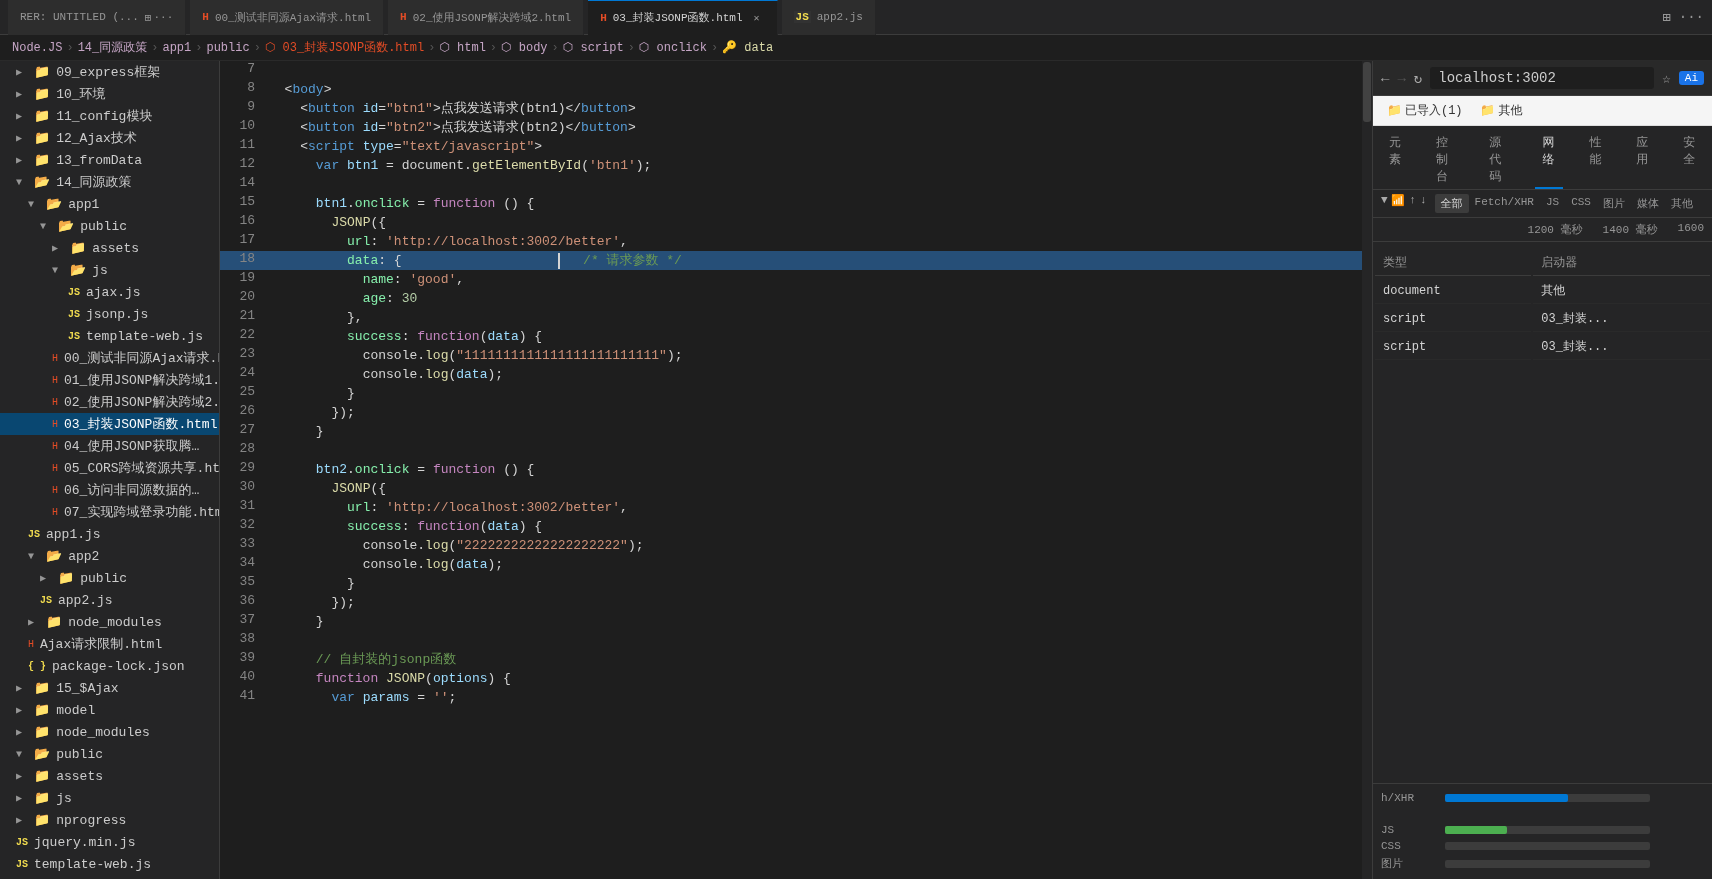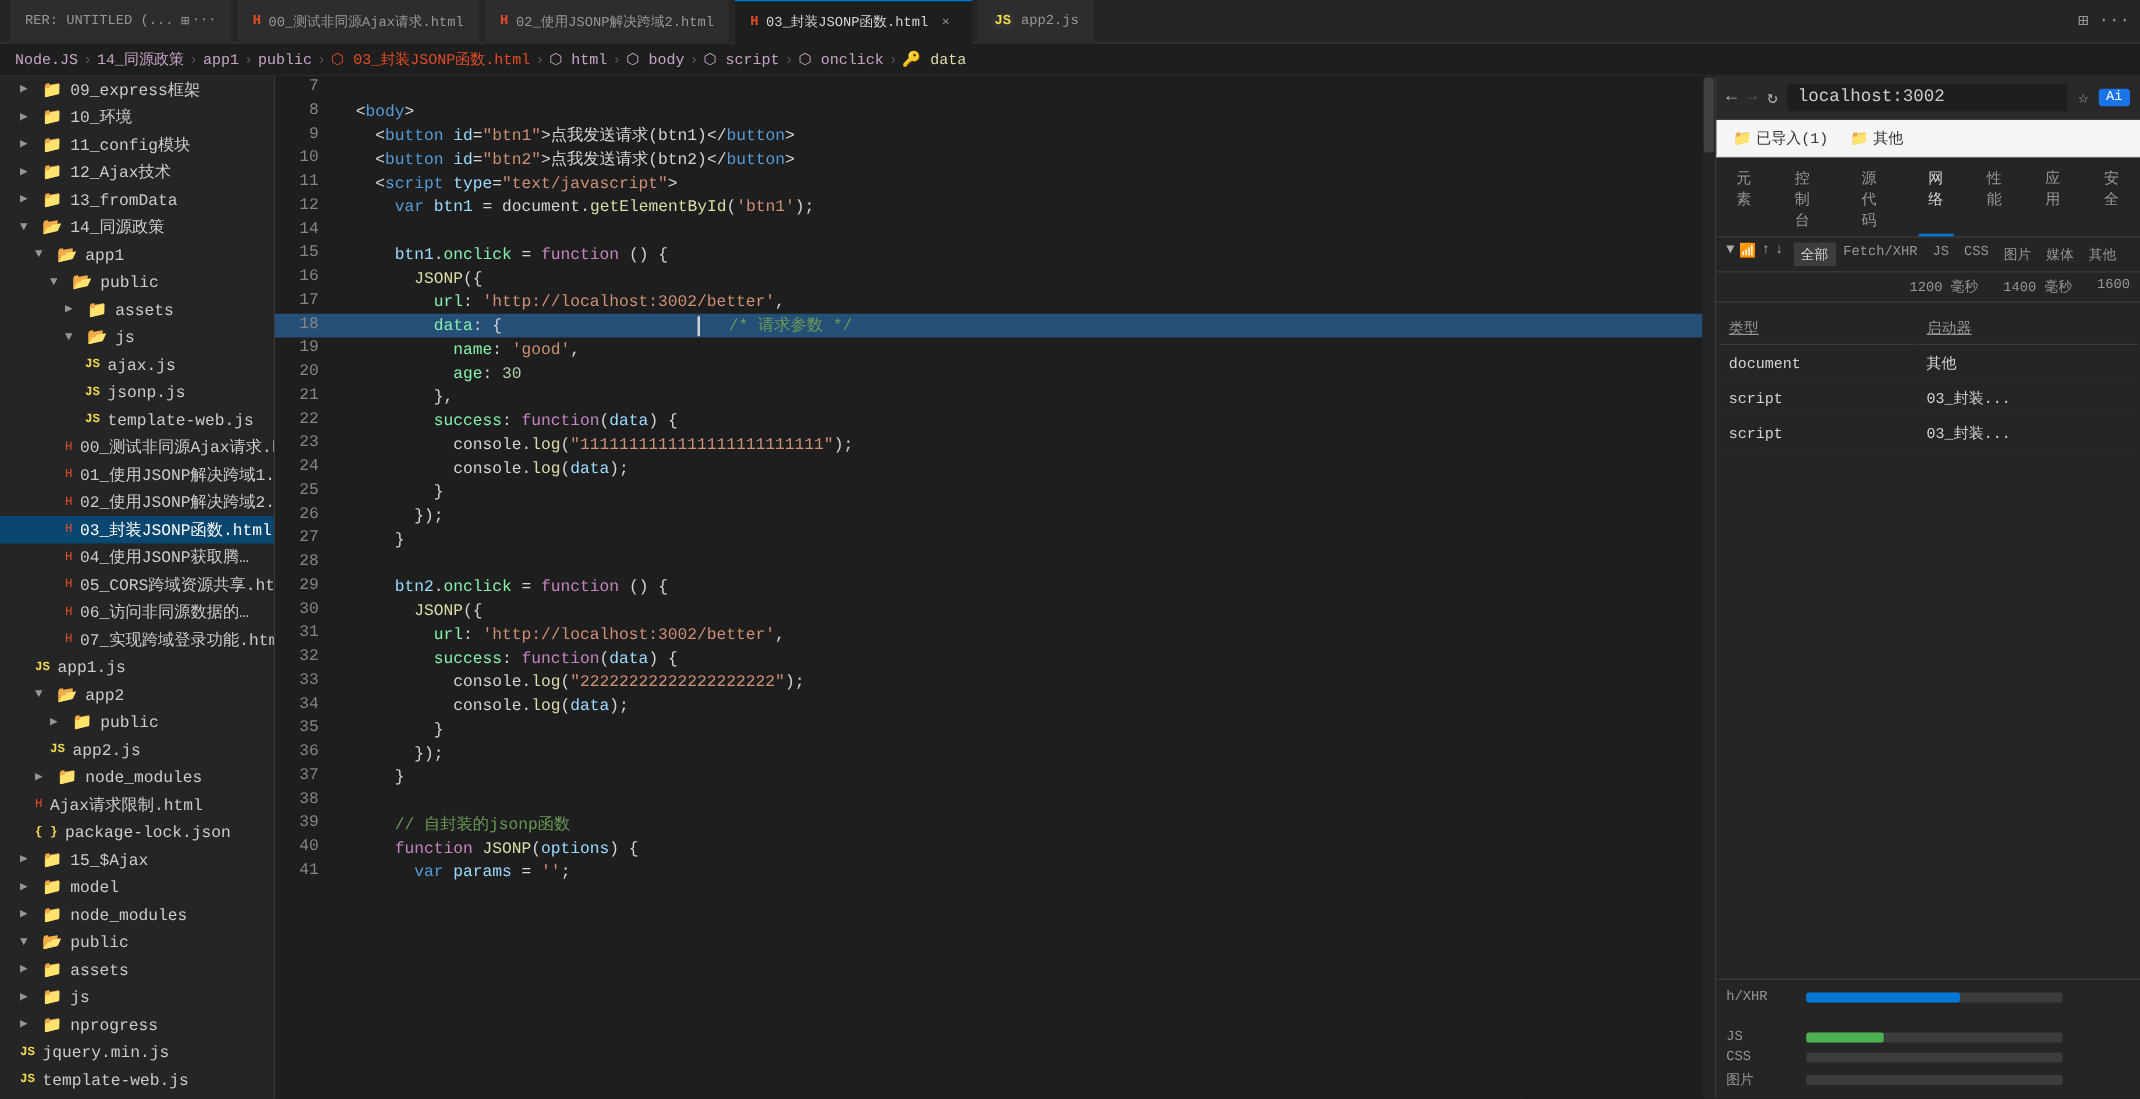--- a/index.html
+++ b/index.html
@@ -52,21 +52,21 @@
     .var { color: #9cdcfe; }
     .punc { color: #d4d4d4; }
     .method { color: #dcdcaa; }
 
     
     .right-panel { width: 340px; background: #252526; border-left: 1px solid #3c3c3c; display: flex; flex-direction: column; overflow: hidden; }
     .right-panel-tabs { display: flex; gap: 18px; padding: 4px 8px 0; background: #252526; border-bottom: 1px solid #3c3c3c; }
     .rp-tab { font-size: 12px; color: #969696; padding: 4px 8px; cursor: pointer; }
     .rp-tab.active { color: #d4d4d4; border-bottom: 2px solid #0078d4; }
     .network-table { width: 100%; font-size: 12px; color: #d4d4d4; }
-    .network-table th { color: #969696; text-align: left; padding: 4px 8px; border-bottom: 1px solid #3c3c3c; font-weight: normal; text-decoration: underline; }
+    .network-table th { color: #969696; text-align: left; padding: 4px 8px; border-bottom: 1px solid #3c3c3c; font-weight: normal; }
     .network-table td { padding: 4px 8px; border-bottom: 1px solid #2a2a2a; }
     .timing-bar { display: flex; align-items: center; gap: 4px; }
     .timing-label { color: #969696; font-size: 11px; width: 60px; }
     .timing-track { flex: 1; height: 8px; background: #3c3c3c; border-radius: 2px; position: relative; }
     .timing-fill { height: 100%; background: #0078d4; border-radius: 2px; }
     .timing-val { color: #d4d4d4; font-size: 11px; width: 50px; text-align: right; }
     .bookmark-bar { height: 30px; background: #f5f5f5; display: flex; align-items: center; padding: 0 8px; gap: 6px; font-size: 12px; border-bottom: 1px solid #ddd; }
     .bm-item { color: #333; padding: 2px 6px; border-radius: 3px; cursor: pointer; white-space: nowrap; }
     .bm-folder { display: flex; align-items: center; gap: 3px; }
 

